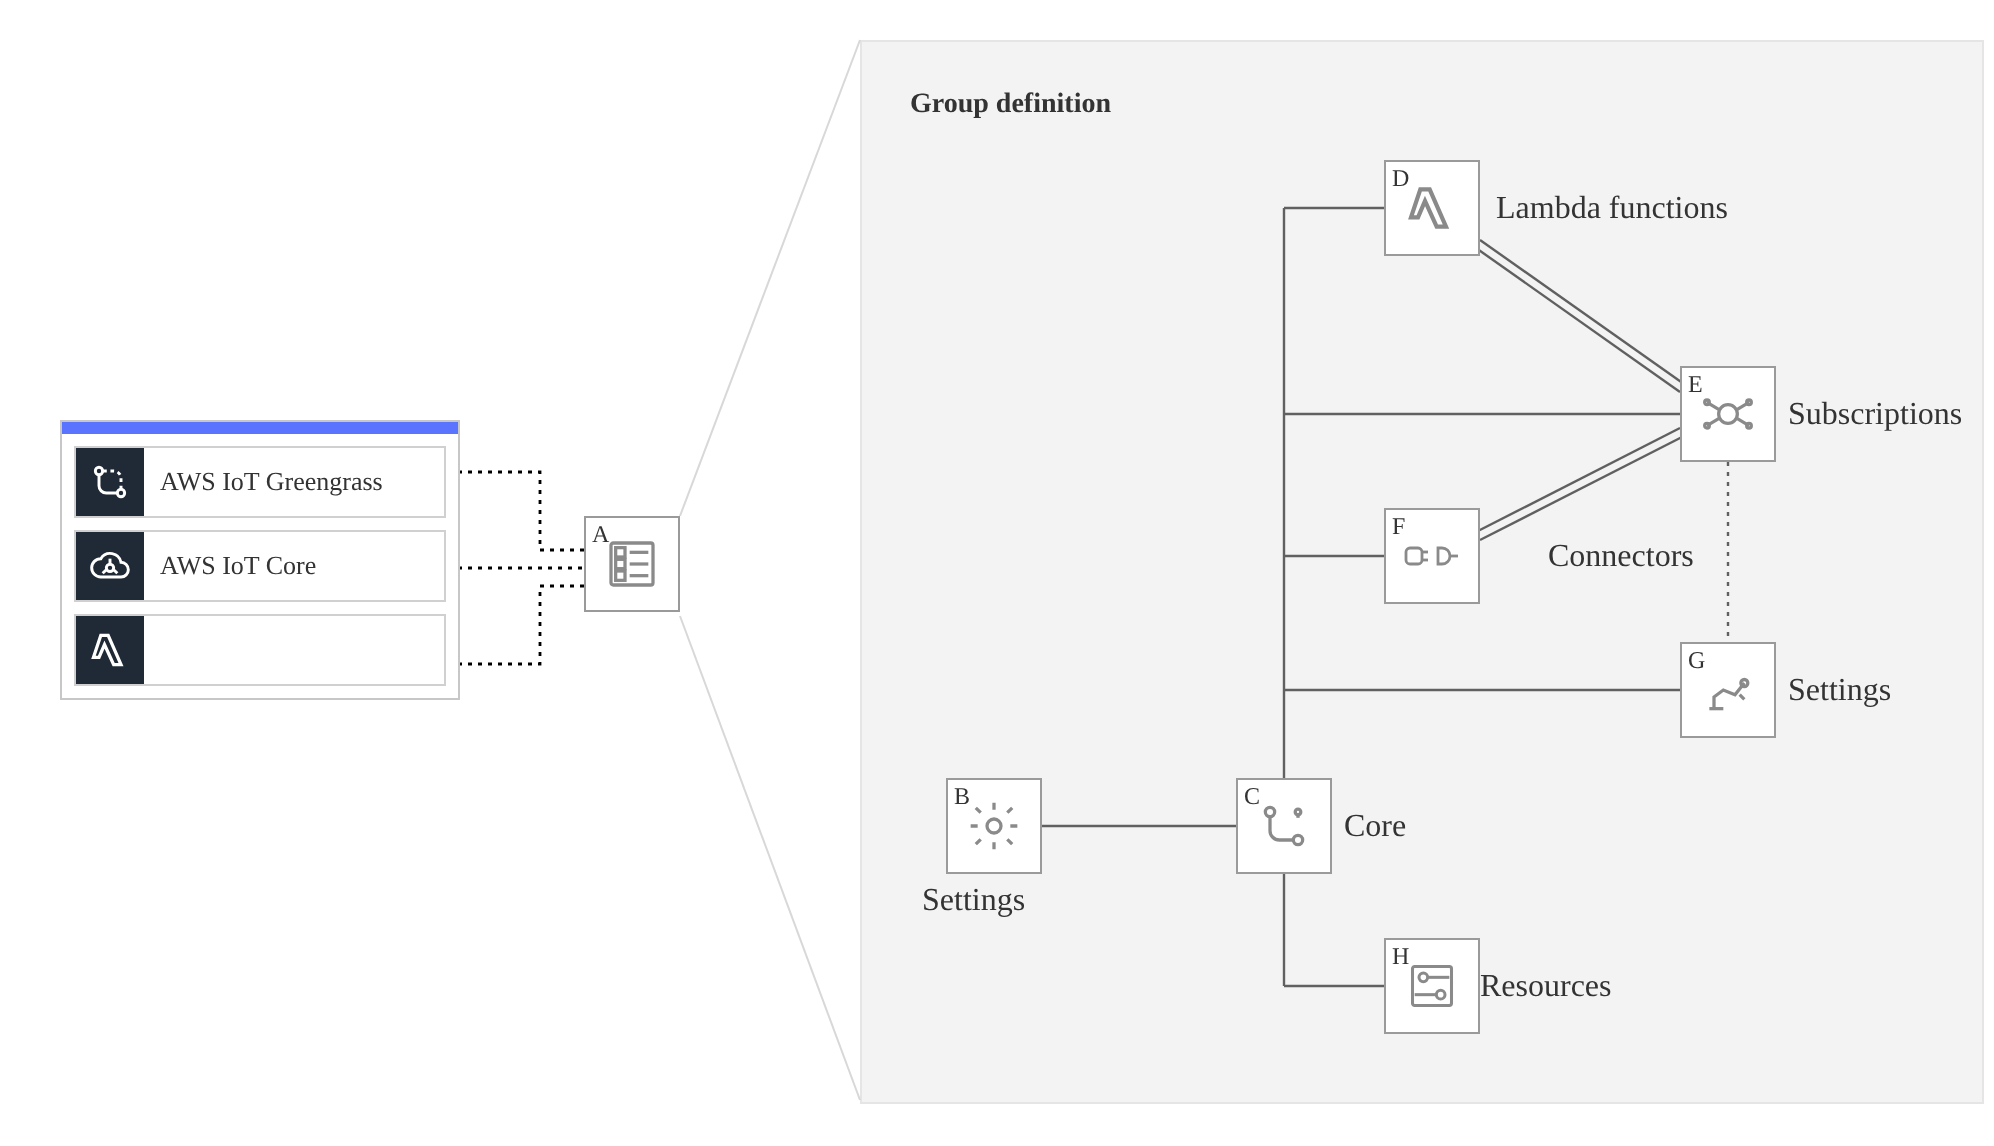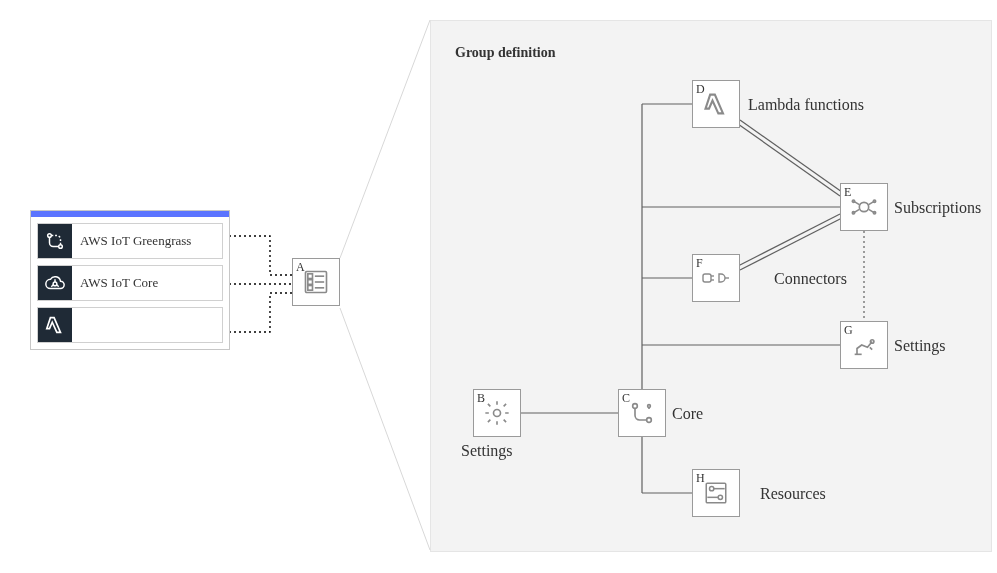--- a/index.html
+++ b/index.html
@@ -199,15 +199,15 @@
   <span class="nic">
     <svg width="26" height="26" viewBox="0 0 24 24" fill="none" stroke="#8a8a8a" stroke-width="1.4">
           <rect x="3" y="3" width="18" height="18" rx="1"></rect>
           <circle cx="8" cy="8" r="2"></circle>
           <line x1="10" y1="8" x2="20" y2="8"></line>
           <circle cx="16" cy="16" r="2"></circle>
           <line x1="4" y1="16" x2="14" y2="16"></line>
         </svg>
   </span>
 </div>
-<div class="nlabel" style="left:760px;top:485px;">Resources</div>
+<div class="nlabel" style="left:740px;top:485px;">Resources</div>
 
 </div>
 
 </body></html>

